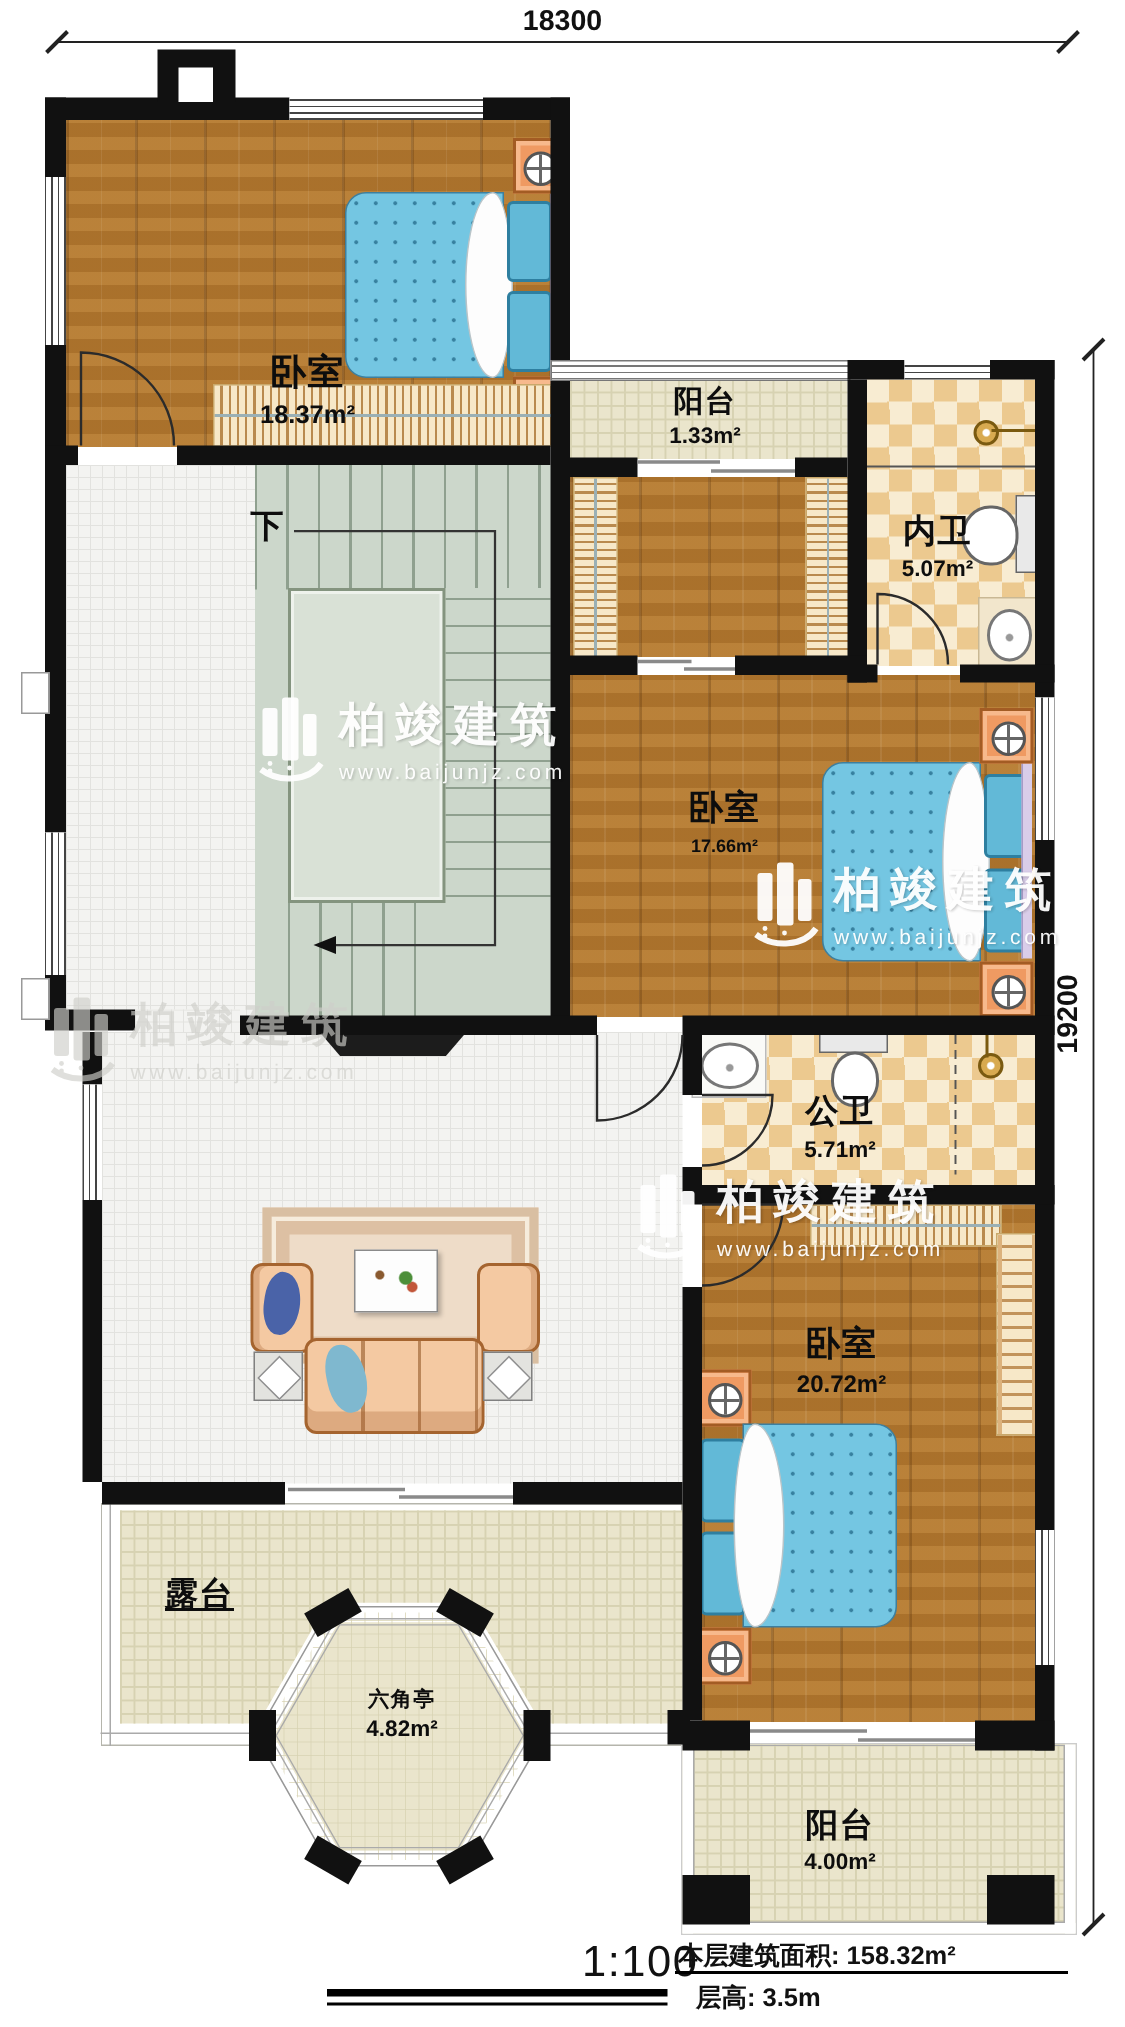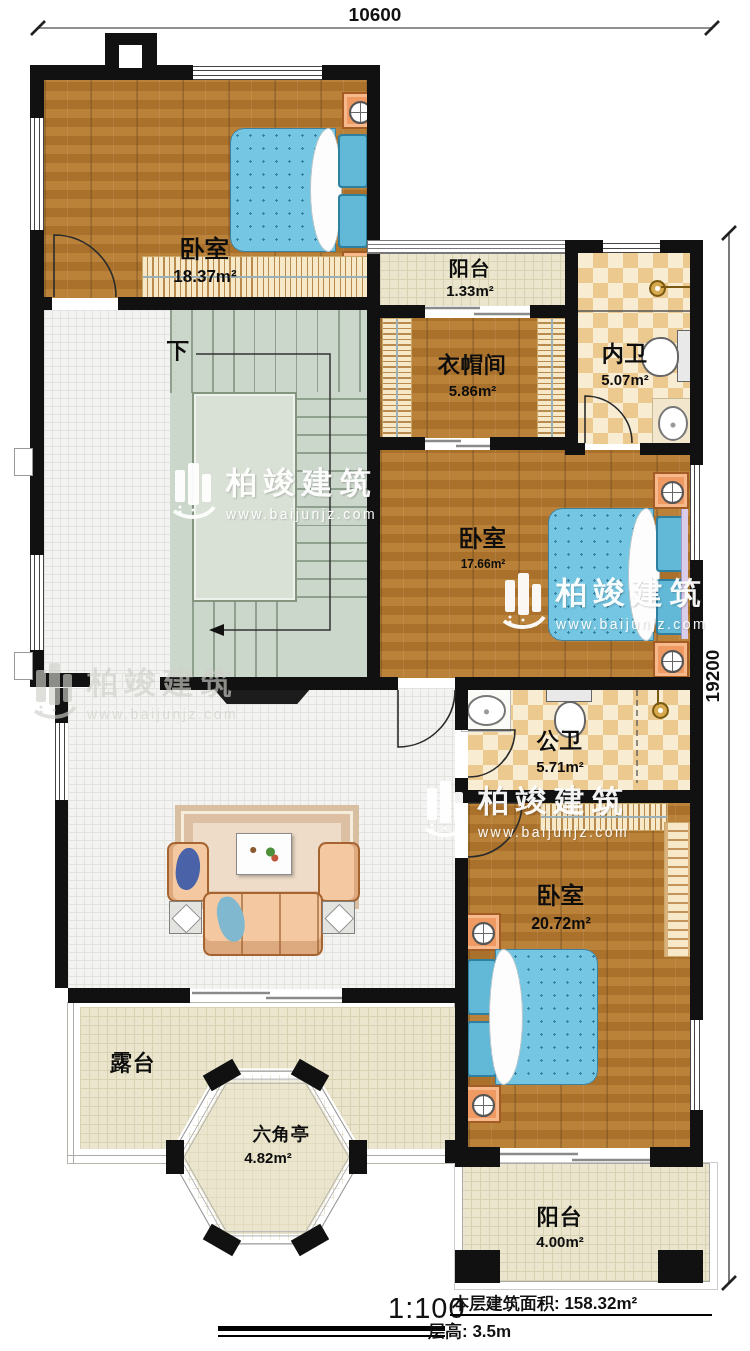--- a/index.html
+++ b/index.html
@@ -74,21 +74,21 @@
   .tank{position:absolute;background:#e9e9e9;border:1px solid #666;}
   .bowl{position:absolute;background:#fff;border:2px solid #666;border-radius:50% 50% 46% 46%;}
   .shead{position:absolute;width:13px;height:13px;border-radius:50%;background:#d8aa50;border:2px solid #7a5a10;
     background-image:radial-gradient(circle,#fff 2px,transparent 3px);}
   
   .rlabel{position:absolute;text-align:center;font-weight:bold;color:#0d0d0d;line-height:1.1;}
   .rname{letter-spacing:1px;}
   .rarea{font-weight:bold;}
   .dim{position:absolute;font-weight:bold;font-size:19px;color:#111;text-align:center;}
   
-  .wm{position:absolute;display:flex;align-items:flex-start;gap:10px;color:#fff;opacity:.95;
+  .wm{position:absolute;display:flex;align-items:flex-end;gap:10px;color:#fff;opacity:.95;
       text-shadow:1px 1px 2px rgba(0,0,0,.22);}
   .wm-name{font-size:31px;font-weight:bold;letter-spacing:7px;white-space:nowrap;}
   .wm-url{font-size:14px;letter-spacing:2.5px;white-space:nowrap;margin-top:2px;}
   .wm-gray{color:#cfcfca;opacity:.65;text-shadow:none;}
   
   .tb-title{position:absolute;font-size:40px;font-weight:bold;letter-spacing:3px;}
   .tb-scale{position:absolute;font-size:29px;font-weight:500;letter-spacing:1px;}
   .tb-small{position:absolute;font-size:17px;font-weight:bold;}
   .hr{position:absolute;background:#000;}
   svg.overlay{position:absolute;left:0;top:0;pointer-events:none;}
@@ -389,56 +389,52 @@
   </div>
 
   <div class="rlabel" style="left:150px;top:236px;width:110px;">
     <div class="rname" style="font-size:24px;">卧室</div>
     <div class="rarea" style="font-size:17px;margin-top:6px;">18.37m²</div>
   </div>
   <div class="rlabel" style="left:428px;top:257px;width:84px;">
     <div class="rname" style="font-size:20px;">阳台</div>
     <div class="rarea" style="font-size:15px;margin-top:4px;">1.33m²</div>
   </div>
-  <div class="rlabel" style="left:415px;top:353px;width:115px;">
-    <div class="rname" style="font-size:22px;">衣帽间</div>
-    <div class="rarea" style="font-size:15px;margin-top:6px;">5.86m²</div>
-  </div>
   <div class="rlabel" style="left:590px;top:342px;width:70px;">
     <div class="rname" style="font-size:22px;">内卫</div>
     <div class="rarea" style="font-size:15px;margin-top:6px;">5.07m²</div>
   </div>
   <div class="rlabel" style="left:437px;top:526px;width:92px;">
     <div class="rname" style="font-size:23px;">卧室</div>
     <div class="rarea" style="font-size:12px;margin-top:7px;">17.66m²</div>
   </div>
   <div class="rlabel" style="left:523px;top:731px;width:74px;">
     <div class="rname" style="font-size:22px;font-family:Liberation Mono, monospace;">公卫</div>
     <div class="rarea" style="font-size:15px;margin-top:4px;">5.71m²</div>
   </div>
   <div class="rlabel" style="left:515px;top:883px;width:92px;">
     <div class="rname" style="font-size:23px;">卧室</div>
     <div class="rarea" style="font-size:16px;margin-top:7px;">20.72m²</div>
   </div>
   <div class="rlabel" style="left:104px;top:1051px;width:58px;">
-    <div class="rname" style="font-size:22px;">露台</div>
+    <div class="rname" style="font-size:22px;text-decoration:underline;">露台</div>
   </div>
   <div class="rlabel" style="left:226px;top:1125px;width:84px;">
-    <div class="rname" style="font-size:18px;text-align:right;">六角亭</div>
+    <div class="rname" style="font-size:14px;">六角亭</div>
     <div class="rarea" style="font-size:15px;margin-top:5px;">4.82m²</div>
   </div>
   <div class="rlabel" style="left:522px;top:1205px;width:76px;">
     <div class="rname" style="font-size:22px;">阳台</div>
     <div class="rarea" style="font-size:15px;margin-top:5px;">4.00m²</div>
   </div>
   <div class="rlabel" style="left:164px;top:339px;width:28px;font-size:22px;">下</div>
 
-  <div class="dim" style="left:340px;top:4px;width:70px;">10600</div>
+  <div class="dim" style="left:340px;top:4px;width:70px;">18300</div>
   <div class="dim" style="left:673px;top:665px;width:80px;transform:rotate(-90deg);">19200</div>
 
   <div class="hr" style="left:218px;top:1326px;width:227px;height:5px;"></div>
   <div class="hr" style="left:218px;top:1335px;width:227px;height:2px;"></div>
   <div class="tb-scale" style="left:388px;top:1292px;">1:100</div>
   <div class="tb-small" style="left:452px;top:1292px;">本层建筑面积: 158.32m²</div>
   <div class="hr" style="left:450px;top:1314px;width:262px;height:2px;"></div>
-  <div class="tb-small" style="left:428px;top:1320px;">层高: 3.5m</div>
+  <div class="tb-small" style="left:464px;top:1320px;">层高: 3.5m</div>
 
 </div>
 
 </body></html>

